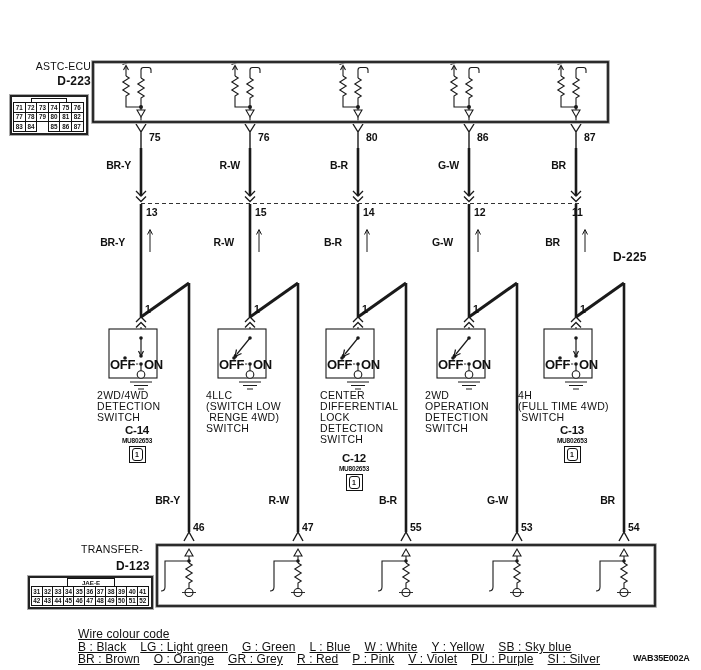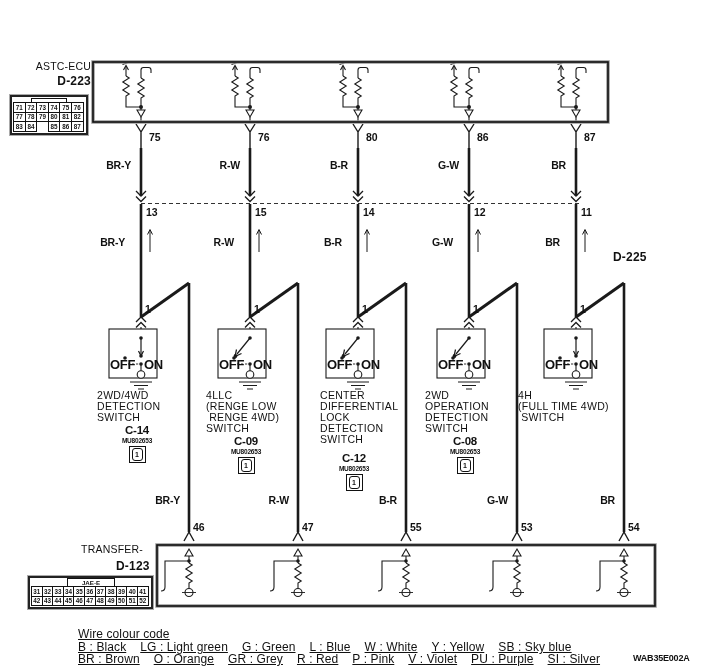--- a/index.html
+++ b/index.html
@@ -228,31 +228,24 @@
   <div class="circuit" style="left:190px;">
     <div class="abs pin-num" style="left:68px;top:131px;">76</div>
     <div class="abs wire-color" style="left:0;top:159px;width:50px;">R-W</div>
     <div class="abs pin-num" style="left:65px;top:206px;">15</div>
     <div class="abs wire-color" style="left:0;top:236px;width:44px;">R-W</div>
     <div class="abs pin-num" style="left:64px;top:303px;">1</div>
     <div class="abs offon" style="left:29px;top:357px;">OFF</div>
     <div class="abs offon" style="left:63px;top:357px;">ON</div>
     <div class="sw-name" style="left:16px;">
         <span>4LLC</span>
-        <span>(RENGE LOW</span>
+        <span>(SWITCH LOW</span>
         <span> RENGE 4WD)</span>
         <span>SWITCH</span>
       </div>
-    <div class="sw-id" style="top:431px;">
-      <div class="sw-conn">C-09</div>
-      <div class="sw-part">MU802653</div>
-      <div class="mu-icon">
-        <div class="mu-inner">1</div>
-      </div>
-    </div>
     <div class="abs wire-color" style="left:49px;top:494px;width:50px;">R-W</div>
     <div class="abs pin-num" style="left:112px;top:521px;">47</div>
   </div>
 
   <div class="circuit" style="left:298px;">
     <div class="abs pin-num" style="left:68px;top:131px;">80</div>
     <div class="abs wire-color" style="left:0;top:159px;width:50px;">B-R</div>
     <div class="abs pin-num" style="left:65px;top:206px;">14</div>
     <div class="abs wire-color" style="left:0;top:236px;width:44px;">B-R</div>
     <div class="abs pin-num" style="left:64px;top:303px;">1</div>
@@ -283,44 +276,44 @@
     <div class="abs wire-color" style="left:0;top:236px;width:44px;">G-W</div>
     <div class="abs pin-num" style="left:64px;top:303px;">1</div>
     <div class="abs offon" style="left:29px;top:357px;">OFF</div>
     <div class="abs offon" style="left:63px;top:357px;">ON</div>
     <div class="sw-name" style="left:16px;">
         <span>2WD</span>
         <span>OPERATION</span>
         <span>DETECTION</span>
         <span>SWITCH</span>
       </div>
-    <div class="sw-id" style="top:431px;">
-      <div class="sw-conn">C-08</div>
-      <div class="sw-part">MU802653</div>
-      <div class="mu-icon">
-        <div class="mu-inner">1</div>
-      </div>
-    </div>
     <div class="abs wire-color" style="left:49px;top:494px;width:50px;">G-W</div>
     <div class="abs pin-num" style="left:112px;top:521px;">53</div>
   </div>
 
   <div class="circuit" style="left:516px;">
     <div class="abs pin-num" style="left:68px;top:131px;">87</div>
     <div class="abs wire-color" style="left:0;top:159px;width:50px;">BR</div>
-    <div class="abs pin-num" style="left:65px;top:206px;">11</div>
+    <div class="abs pin-num" style="left:56px;top:206px;">11</div>
     <div class="abs wire-color" style="left:0;top:236px;width:44px;">BR</div>
     <div class="abs pin-num" style="left:64px;top:303px;">1</div>
     <div class="abs offon" style="left:29px;top:357px;">OFF</div>
     <div class="abs offon" style="left:63px;top:357px;">ON</div>
     <div class="sw-name" style="left:2px;">
         <span>4H</span>
         <span>(FULL TIME 4WD)</span>
         <span> SWITCH</span>
       </div>
+    <div class="sw-id" style="top:420px;">
+      <div class="sw-conn">C-13</div>
+      <div class="sw-part">MU802653</div>
+      <div class="mu-icon">
+        <div class="mu-inner">1</div>
+      </div>
+    </div>
     <div class="abs wire-color" style="left:49px;top:494px;width:50px;">BR</div>
     <div class="abs pin-num" style="left:112px;top:521px;">54</div>
   </div>
 
   <div class="abs legend" style="left:78px;top:627px;">Wire colour code</div>
   <div class="abs legend legend-row" style="left:78px;top:640px;"><span>B : Black</span><span>LG : Light green</span><span>G : Green</span><span>L : Blue</span><span>W : White</span><span>Y : Yellow</span><span>SB : Sky blue</span></div>
   <div class="abs legend legend-row" style="left:78px;top:652px;"><span>BR : Brown</span><span>O : Orange</span><span>GR : Grey</span><span>R : Red</span><span>P : Pink</span><span>V : Violet</span><span>PU : Purple</span><span>SI : Silver</span></div>
   <div class="abs doc-code" style="left:633px;top:653px;">WAB35E002A</div>
 
 </div>

